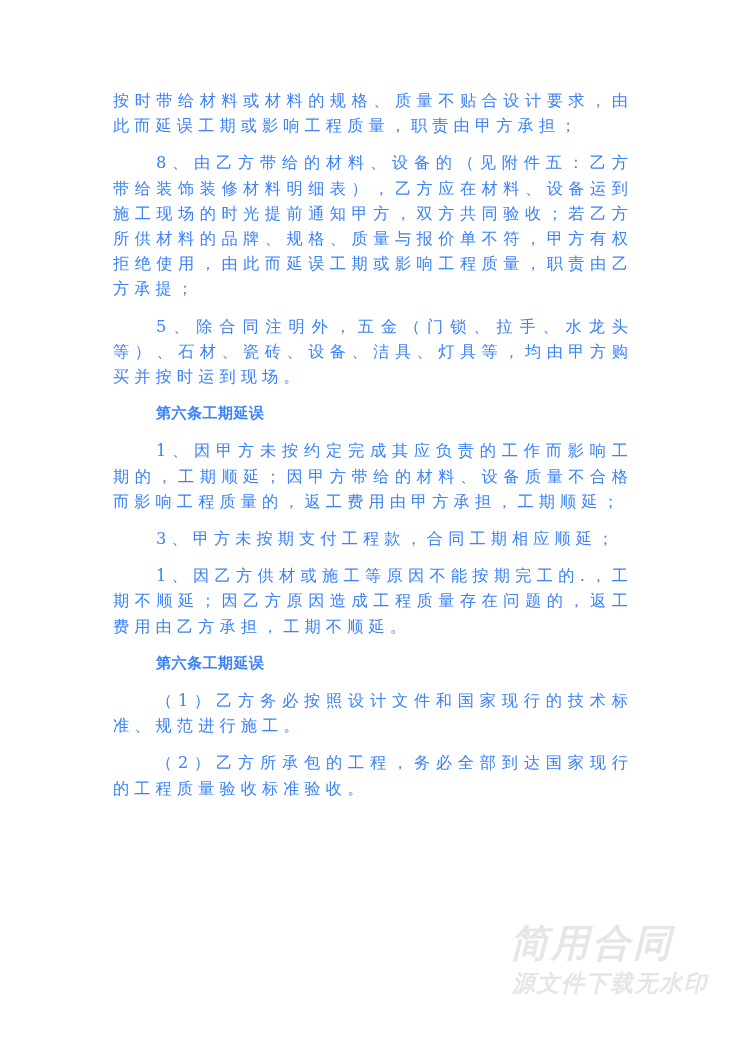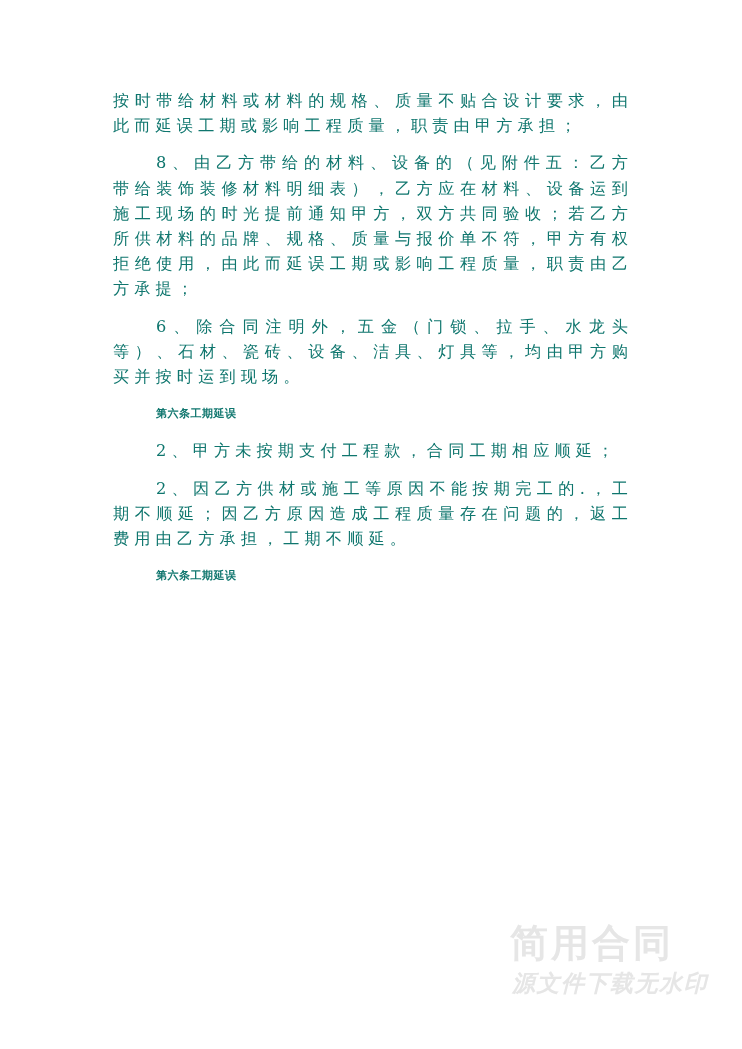--- a/index.html
+++ b/index.html
@@ -1,35 +1,38 @@
 <!DOCTYPE html>
 <html><head>
 <meta charset="utf-8">
 <style>
   html, body { margin: 0; padding: 0; background: #ffffff; }
   body { width: 742px; height: 1049px; position: relative; overflow: hidden; }
   .page { position: absolute; left: 113px; top: 88px; width: 520px;
     font-family: "DejaVu Serif", "Liberation Serif", serif;
-    font-size: 16.2px; color: #0f766e; letter-spacing: 5.1px; line-height: 25.2px; }
+    font-size: 16.2px; color: #3b82f6; letter-spacing: 5.1px; line-height: 25.2px; }
   .para { margin: 0 0 12px 0; text-align: justify; }
   .indent { text-indent: 43px; }
   .heading { font-family: "DejaVu Sans", "Liberation Sans", sans-serif; font-weight: bold;
-    letter-spacing: 0.5px; text-indent: 43px; margin: 0 0 12px 0; font-size: 11px; }
+    letter-spacing: 0.5px; text-indent: 43px; margin: 0 0 12px 0; font-size: 15px; }
   .wm1 { position: absolute; left: 510px; top: 918px; font-family: "DejaVu Sans", sans-serif;
-    font-weight: bold; font-size: 38px; color: #e6e6e6; letter-spacing: 3px; }
+    font-weight: bold; font-style: italic; font-size: 38px; color: #e6e6e6; letter-spacing: 3px; }
   .wm2 { position: absolute; left: 512px; top: 968px; font-family: "DejaVu Sans", sans-serif;
     font-weight: bold; font-style: italic; font-size: 23px; color: #e6e6e6; letter-spacing: 1.5px; }
 </style>
 </head>
 <body>
 
 <div class="page">
   <p class="para">按时带给材料或材料的规格、质量不贴合设计要求，由此而延误工期或影响工程质量，职责由甲方承担；</p>
   <p class="para indent">8、由乙方带给的材料、设备的（见附件五：乙方带给装饰装修材料明细表），乙方应在材料、设备运到施工现场的时光提前通知甲方，双方共同验收；若乙方所供材料的品牌、规格、质量与报价单不符，甲方有权拒绝使用，由此而延误工期或影响工程质量，职责由乙方承提；</p>
-  <p class="para indent">6、除合同注明外，五金（门锁、拉手、水龙头等）、石材、瓷砖、设备、洁具、灯具等，均由甲方购买并按时运到现场。</p>
+  <p class="para indent">5、除合同注明外，五金（门锁、拉手、水龙头等）、石材、瓷砖、设备、洁具、灯具等，均由甲方购买并按时运到现场。</p>
   <p class="heading">第六条工期延误</p>
-  <p class="para indent">2、甲方未按期支付工程款，合同工期相应顺延；</p>
-  <p class="para indent">2、因乙方供材或施工等原因不能按期完工的.，工期不顺延；因乙方原因造成工程质量存在问题的，返工费用由乙方承担，工期不顺延。</p>
+  <p class="para indent">1、因甲方未按约定完成其应负责的工作而影响工期的，工期顺延；因甲方带给的材料、设备质量不合格而影响工程质量的，返工费用由甲方承担，工期顺延；</p>
+  <p class="para indent">3、甲方未按期支付工程款，合同工期相应顺延；</p>
+  <p class="para indent">1、因乙方供材或施工等原因不能按期完工的.，工期不顺延；因乙方原因造成工程质量存在问题的，返工费用由乙方承担，工期不顺延。</p>
   <p class="heading">第六条工期延误</p>
+  <p class="para indent">（1）乙方务必按照设计文件和国家现行的技术标准、规范进行施工。</p>
+  <p class="para indent">（2）乙方所承包的工程，务必全部到达国家现行的工程质量验收标准验收。</p>
 </div>
 
 <div class="wm1">简用合同</div>
 <div class="wm2">源文件下载无水印</div>
 
 </body></html>

